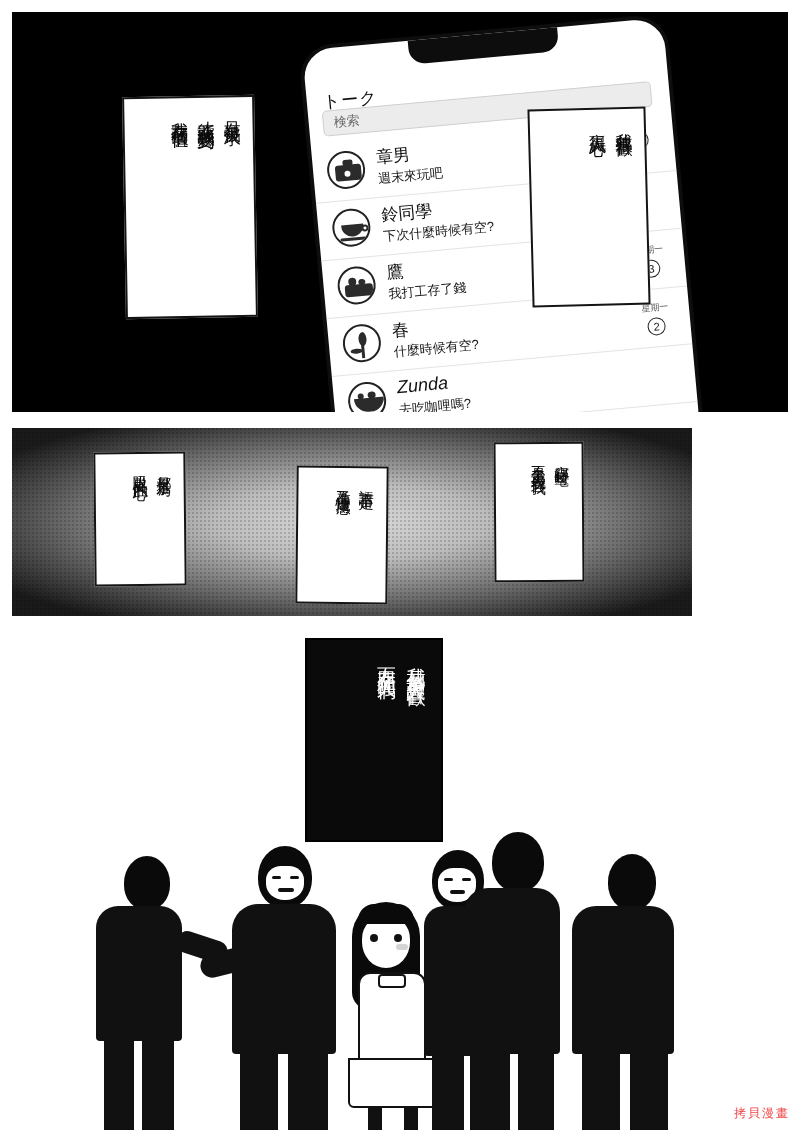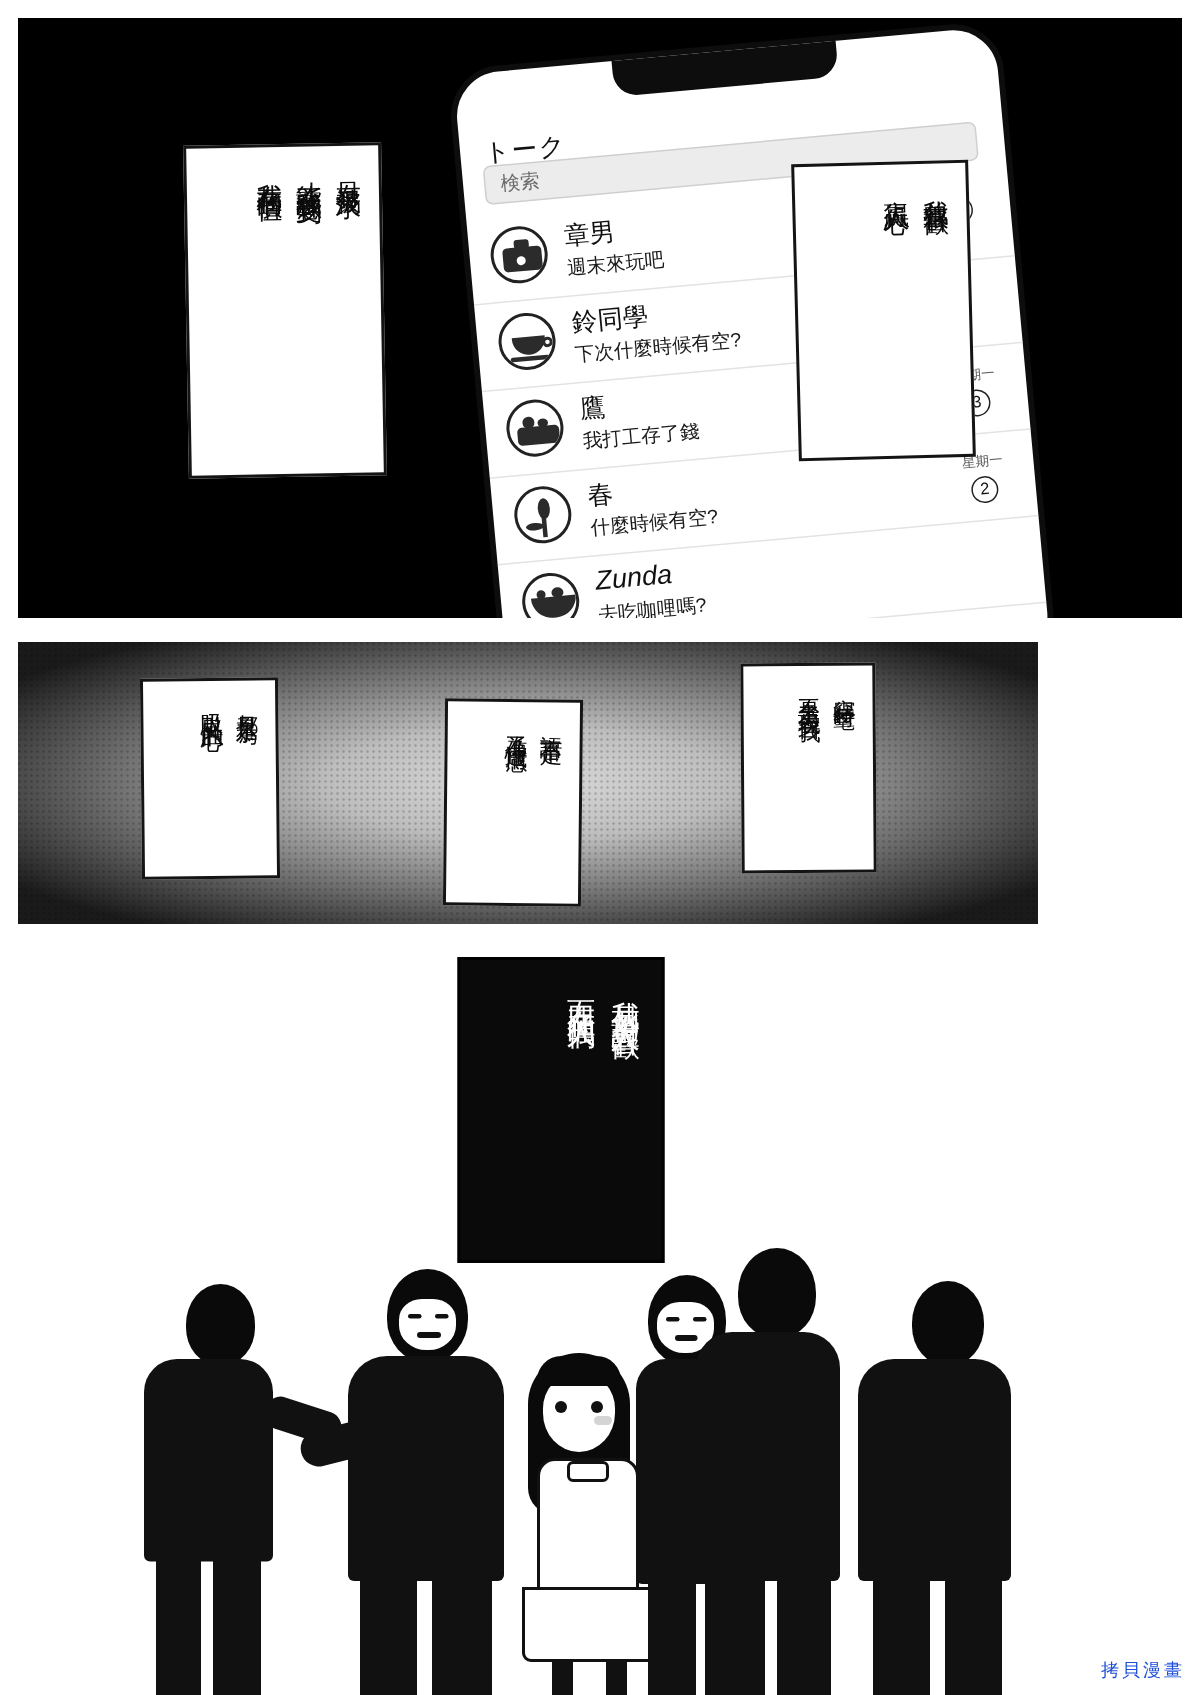--- a/index.html
+++ b/index.html
@@ -239,21 +239,21 @@
 
   .girl-skirt {
     background: #fff;
     border: 2px solid #111;
   }
 
   .credit {
     position: absolute;
     right: 10px; bottom: 8px;
     font-size: 12px;
-    color: #1d4ed8;
+    color: #ef4444;
     letter-spacing: 2px;
   }
 </style>
 </head>
 <body>
 
 <div class="page">
 
   <div class="panel1">
 

